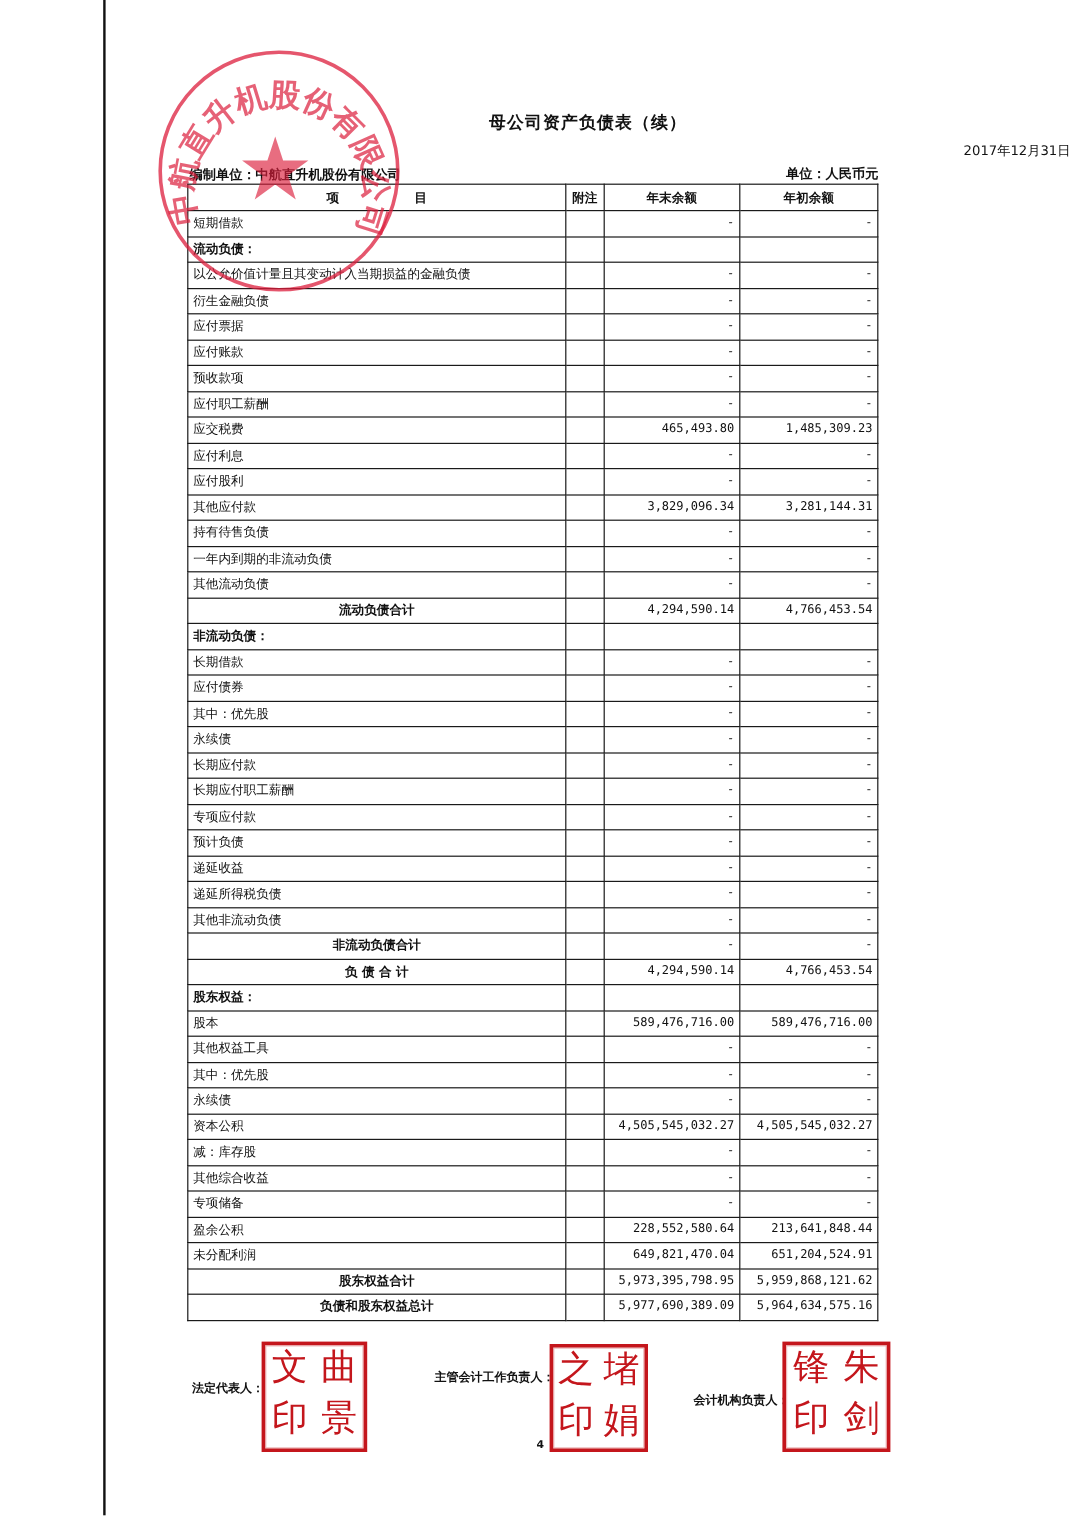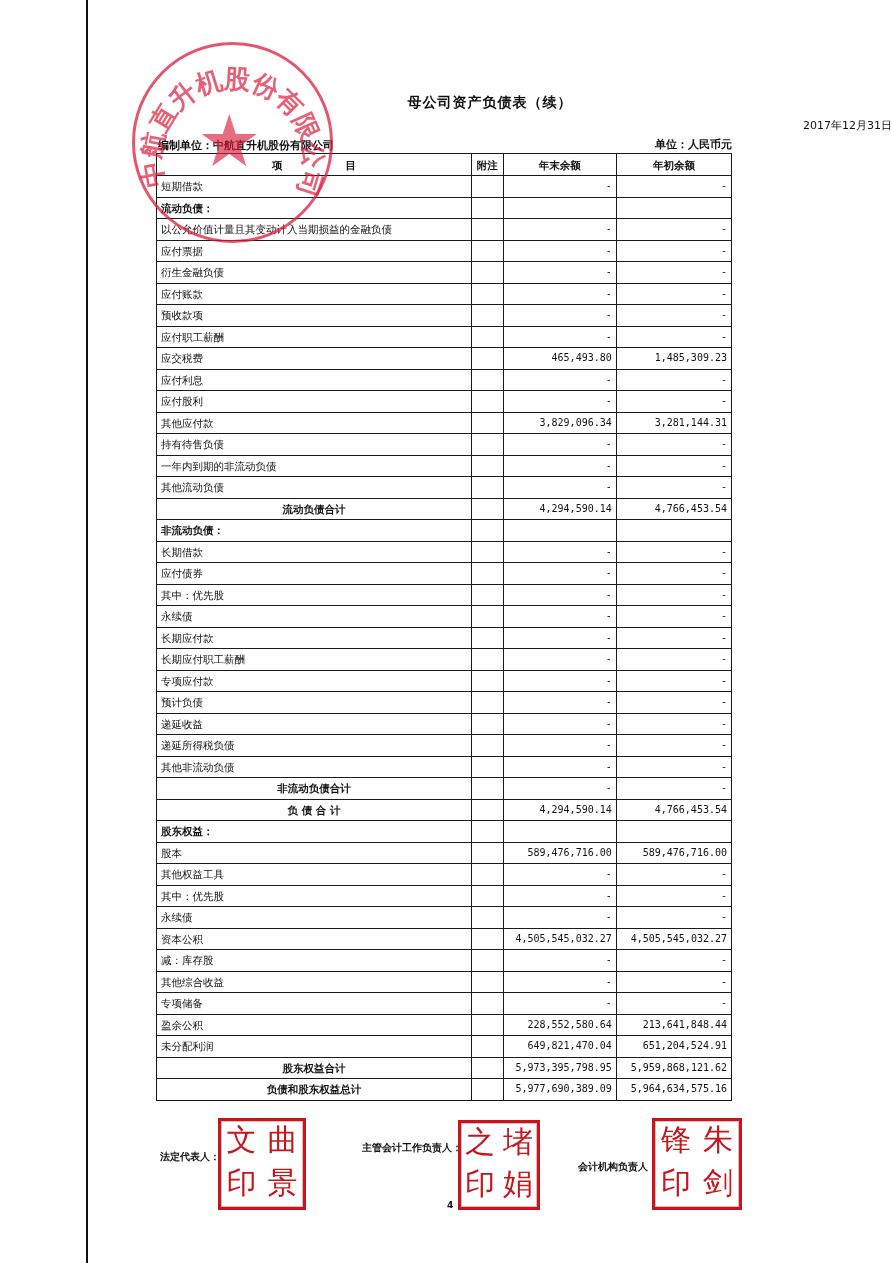--- a/index.html
+++ b/index.html
@@ -80,27 +80,27 @@
         <td class="num"></td>
         <td class="num"></td>
       </tr>
       <tr>
         <td class="l1">以公允价值计量且其变动计入当期损益的金融负债</td>
         <td></td>
         <td class="num">-</td>
         <td class="num">-</td>
       </tr>
       <tr>
+        <td class="l1">衍生金融负债</td>
+        <td></td>
+        <td class="num">-</td>
+        <td class="num">-</td>
+      </tr>
+      <tr>
         <td class="l1">应付票据</td>
-        <td></td>
-        <td class="num">-</td>
-        <td class="num">-</td>
-      </tr>
-      <tr>
-        <td class="l1">衍生金融负债</td>
         <td></td>
         <td class="num">-</td>
         <td class="num">-</td>
       </tr>
       <tr>
         <td class="l1">应付账款</td>
         <td></td>
         <td class="num">-</td>
         <td class="num">-</td>
       </tr>

